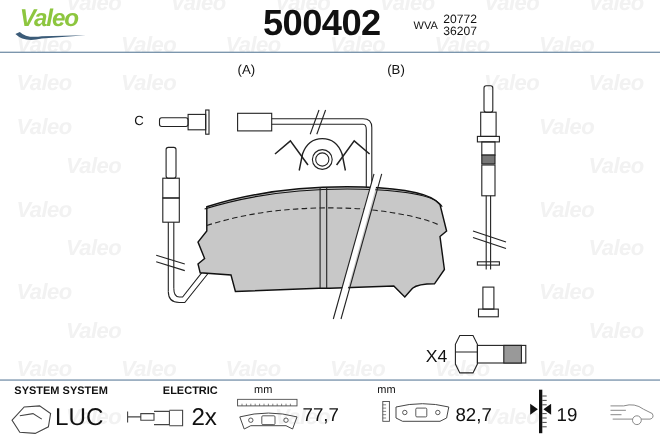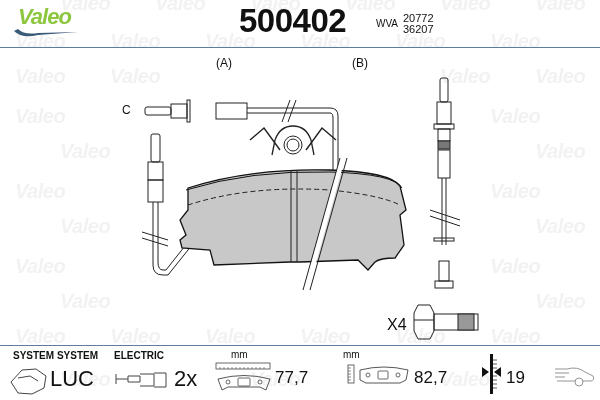--- a/index.html
+++ b/index.html
@@ -150,21 +150,21 @@
 </svg>
 
 <div class="hline" style="top:345px"></div>
 
 <div class="ftitle" style="left:13px">SYSTEM SYSTEM</div>
 <svg style="position:absolute;left:8px;top:364px" width="40" height="32">
   <path d="M3,18 L14,6 L28,5 L38,12 L36,24 L24,30 L10,29 Z M10,14 L22,12 L30,17" fill="none" stroke="#444" stroke-width="1"></path>
 </svg>
 <div class="fbig" style="left:50px">LUC</div>
 
-<div class="ftitle" style="left:114px">ELECTRIC</div>
+<div class="ftitle" style="left:148px">ELECTRIC</div>
 <svg style="position:absolute;left:114px;top:370px" width="58" height="20">
   <path d="M2,4 L2,14 M2,9 L14,9 M14,6 L26,6 L26,12 L14,12 Z M26,4 L40,4 L40,16 L26,16 M40,3 L52,3 L52,17 L40,17" fill="none" stroke="#444" stroke-width="1"></path>
 </svg>
 <div class="fbig" style="left:174px">2x</div>
 
 <div class="fmm" style="left:231px">mm</div>
 <svg style="position:absolute;left:214px;top:362px" width="60" height="34">
   <rect x="2" y="1" width="54" height="6" fill="none" stroke="#444" stroke-width="0.8"></rect>
   <path d="M6,7 L6,5 M10,7 L10,5 M14,7 L14,5 M18,7 L18,5 M22,7 L22,5 M26,7 L26,5 M30,7 L30,5 M34,7 L34,5 M38,7 L38,5 M42,7 L42,5 M46,7 L46,5 M50,7 L50,5" stroke="#444" stroke-width="0.6"></path>
   <path d="M4,17 Q30,10 56,17 L52,28 L46,25 L14,25 L8,28 Z" fill="none" stroke="#444" stroke-width="0.9"></path>

